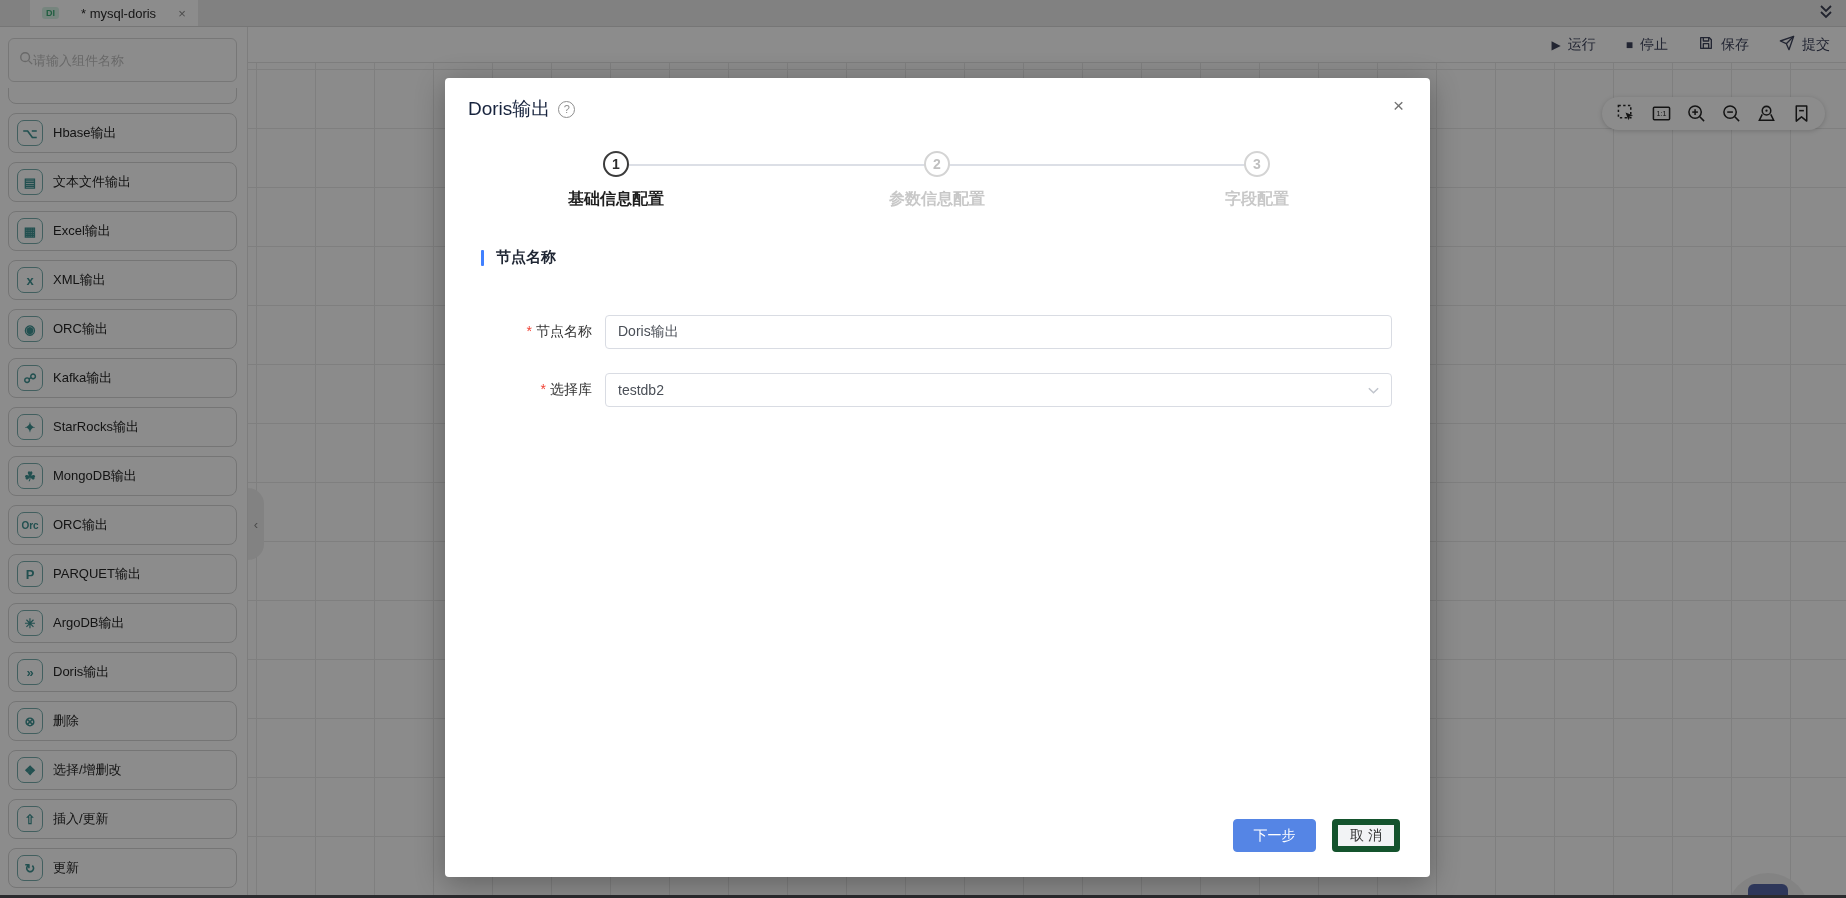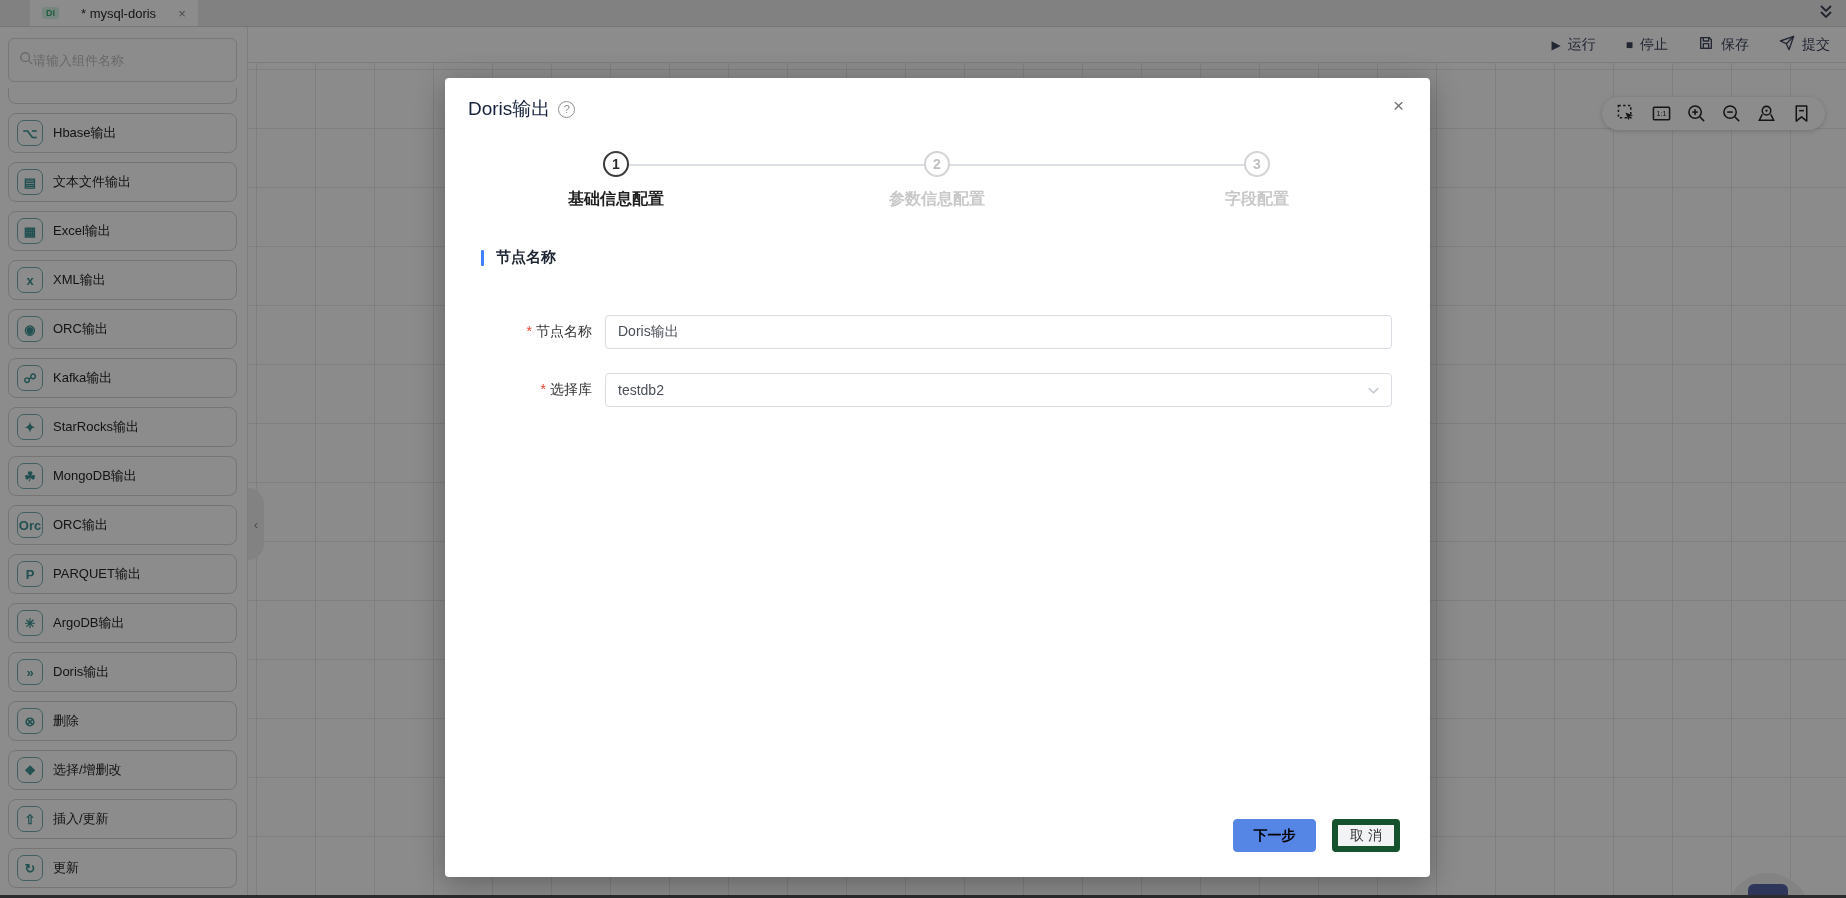--- a/index.html
+++ b/index.html
@@ -26,21 +26,21 @@
   .search-box input { border:none; outline:none; flex:1; font-size:13px; color:#333;
     font-family:"Liberation Sans",sans-serif; background:transparent; }
   .search-box input::placeholder { color:#bfbfbf; }
   .comp-list { position:absolute; top:61px; bottom:2px; left:8px; right:10px; overflow:hidden; }
   .comp-item { height:40px; margin-bottom:9px; border:1px solid #d6d6d6; border-radius:8px;
     display:flex; align-items:center; gap:10px; padding:0 8px; background:#fff; cursor:grab; }
   .comp-item:first-child { margin-top:-24px; }
   .comp-icon { width:26px; height:26px; flex:none; border:1.4px solid #78aeae; border-radius:7px;
     color:#3f9292; display:flex; align-items:center; justify-content:center;
     font-size:13px; font-weight:700; overflow:hidden; }
-  .comp-icon.small-text { font-size:13px; letter-spacing:0; }
+  .comp-icon.small-text { font-size:10px; letter-spacing:0; }
   .comp-label { font-size:13px; font-weight:400; color:#262626; white-space:nowrap; }
 
   
   .canvas-area { position:relative; flex:1; background:#fff; border-left:1px solid #e3e3e3; }
   .canvas-toolbar { position:absolute; top:0; left:0; right:0; height:36px; background:#fff;
     border-bottom:1px solid #e4e4e4; display:flex; align-items:center;
     justify-content:flex-end; gap:30px; padding-right:16px; z-index:2; }
   .tool-btn { display:flex; align-items:center; gap:7px; font-size:14px; color:#3e445c; cursor:pointer; }
   .tool-btn .glyph { font-size:12px; }
   .canvas { position:absolute; top:36px; left:0; right:0; bottom:0; background:#fdfdfd;
@@ -90,21 +90,21 @@
   .control { margin-left:13px; width:787px; height:34px; border:1px solid #d9dce3; border-radius:4px;
     display:flex; align-items:center; padding:0 12px; font-size:14px; color:#4a4f57;
     background:#fff; position:relative; cursor:text; }
   .control.select { cursor:pointer; }
   .control .chev { position:absolute; right:11px; top:10px; color:#c0c4cc; }
   .control.focused { border-color:#4a87ee; }
 
   .modal-footer { position:absolute; right:30px; bottom:25px; display:flex; gap:16px; }
   .btn { height:33px; border-radius:4px; font-size:14px; display:flex; align-items:center;
     justify-content:center; cursor:pointer; font-family:"Liberation Sans",sans-serif; }
-  .btn-primary { width:83px; background:#5585e5; color:#000000; border:1px solid #5585e5;font-weight:bold; }
+  .btn-primary { width:83px; background:#5585e5; color:#ffffff; border:1px solid #5585e5; }
   .btn-plain { width:68px; background:#f2f3f5; color:#333; border:6px solid #14532d; }
 </style>
 </head>
 <body>
 
 <div class="app">
 
   <div class="tabbar">
     <div class="tab">
       <span class="tab-badge">DI</span>

